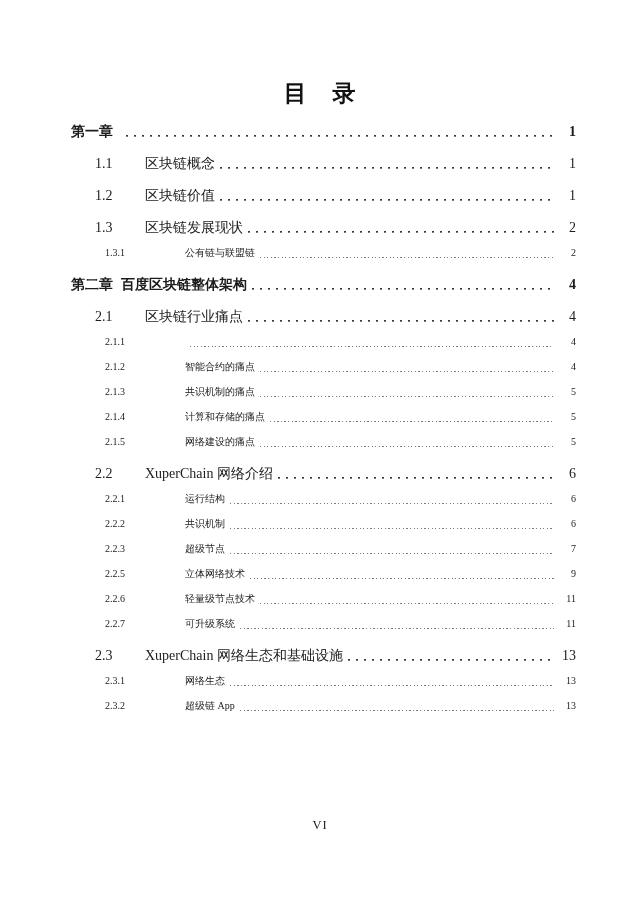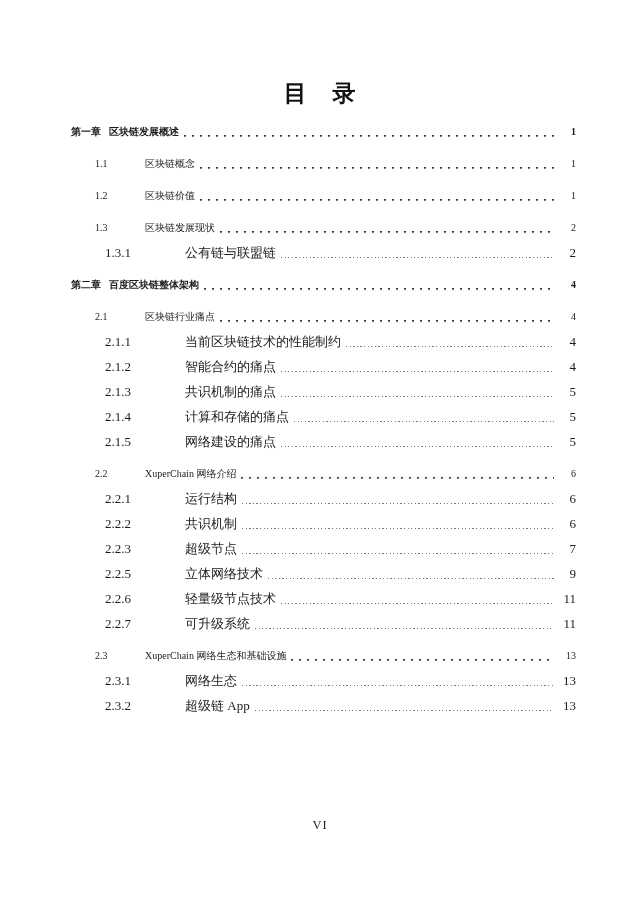--- a/index.html
+++ b/index.html
@@ -18,24 +18,24 @@
     text-align: center;
     font-size: 23px;
     line-height: 30px;
     font-weight: bold;
     letter-spacing: 1px;
     word-spacing: 18px;
     color: #111;
   }
   .toc-list { margin: 10px 64px 0 71px; }
   .row { display: flex; line-height: 25px; }
-  .row.chapter, .row.section { margin-top: 7px; font-size: 10px; }
+  .row.chapter, .row.section { margin-top: 7px; font-size: 14px; }
   .row.chapter:first-child { margin-top: 0; }
   .row.chapter { font-weight: bold; }
-  .row.subsection { font-size: 13px; }
+  .row.subsection { font-size: 10px; }
   .row .num { flex: none; white-space: nowrap; }
   .row.chapter .num { margin-right: 8px; }
   .row.section { padding-left: 24px; }
   .row.section .num { width: 50px; }
   .row.subsection { padding-left: 34px; }
   .row.subsection .num { width: 80px; }
   .title-text { flex: none; white-space: nowrap; }
   .leader { flex: 1; margin: 0 6px 0 5px; background-repeat: no-repeat; }
   .chapter .leader, .section .leader {
     background-image: repeating-linear-gradient(to right,
@@ -62,21 +62,20 @@
 </style>
 </head>
 <body>
 
 <div class="page">
   <h1 class="toc-title">目 录</h1>
 
   <div class="toc-list">
       <div class="row chapter">
     <span class="num">第一章</span>
-    <span class="title-text">区块链发展概述</span>
     <span class="leader"></span>
     <span class="pagenum">1</span>
   </div>
       <div class="row section">
     <span class="num">1.1</span>
     <span class="title-text">区块链概念</span>
     <span class="leader"></span>
     <span class="pagenum">1</span>
   </div>
       <div class="row section">
@@ -104,21 +103,20 @@
     <span class="pagenum">4</span>
   </div>
       <div class="row section">
     <span class="num">2.1</span>
     <span class="title-text">区块链行业痛点</span>
     <span class="leader"></span>
     <span class="pagenum">4</span>
   </div>
       <div class="row subsection">
     <span class="num">2.1.1</span>
-    <span class="title-text">当前区块链技术的性能制约</span>
     <span class="leader"></span>
     <span class="pagenum">4</span>
   </div>
       <div class="row subsection">
     <span class="num">2.1.2</span>
     <span class="title-text">智能合约的痛点</span>
     <span class="leader"></span>
     <span class="pagenum">4</span>
   </div>
       <div class="row subsection">

